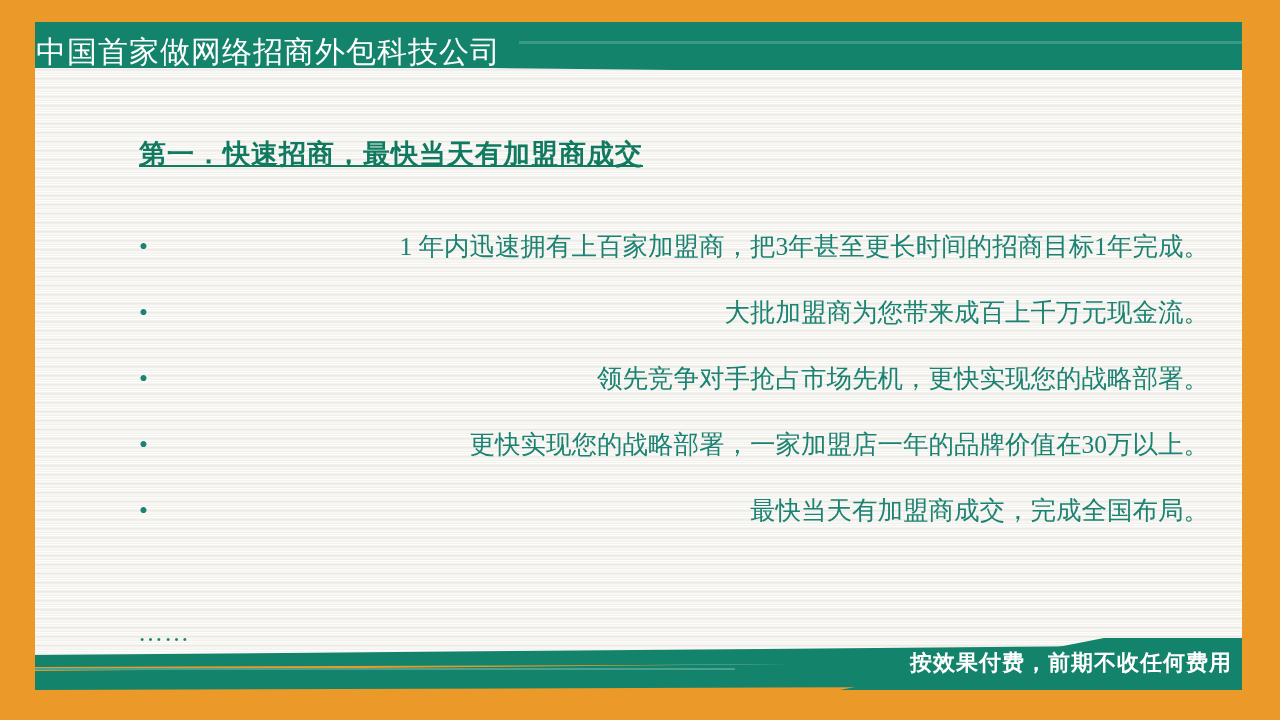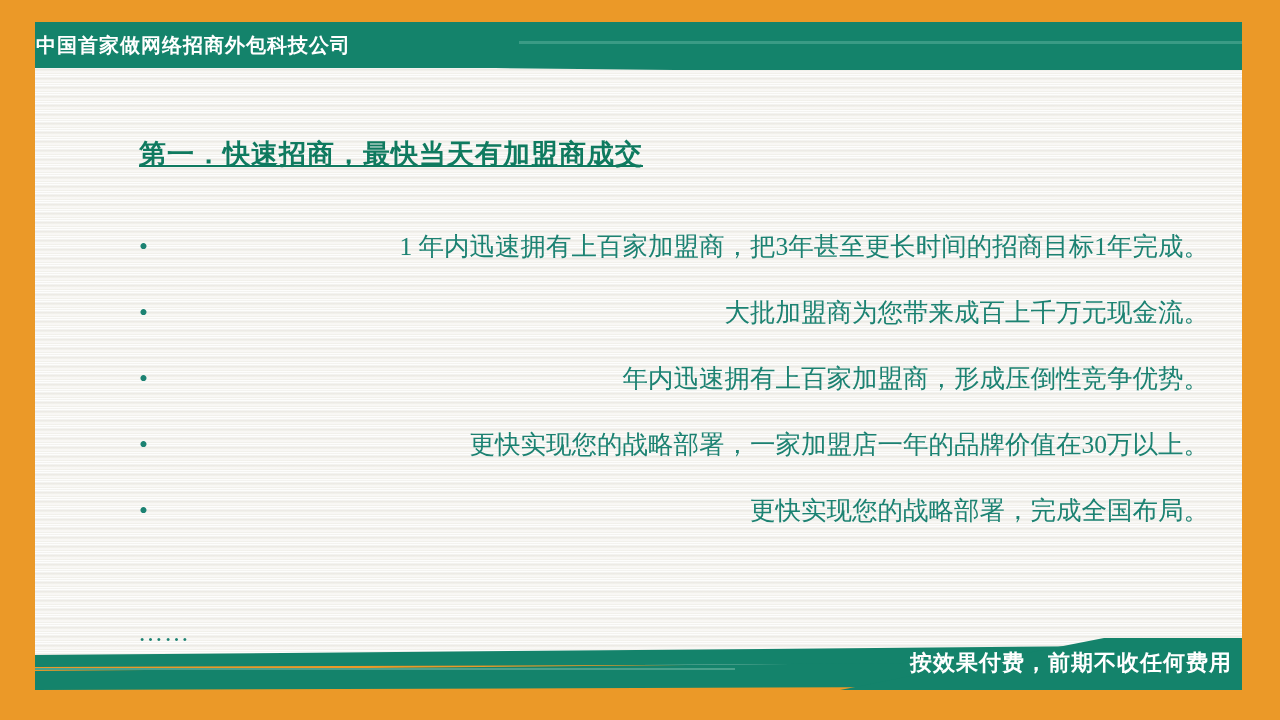--- a/index.html
+++ b/index.html
@@ -31,21 +31,21 @@
     background:#14836b;
     -webkit-clip-path:polygon(0 0,100% 0,100% 100%,640px 100%,460px 46px,0 46px);
     clip-path:polygon(0 0,100% 0,100% 100%,640px 100%,460px 46px,0 46px);
   }
   #header-rule{
     position:absolute;left:519px;top:41px;width:723px;height:3px;
     background:#3a9b85;
   }
   #header-title{
     position:absolute;left:36px;top:32px;
-    font-size:20px;font-weight:bold;color:#ffffff;
+    font-size:30px;font-weight:normal;color:#ffffff;
     letter-spacing:1px;white-space:nowrap;
   }
 
   
   #slide-heading{
     position:absolute;left:139px;top:136px;
     font-size:27px;font-weight:bold;color:#0f7a5f;
     letter-spacing:1px;white-space:nowrap;text-decoration:underline;
   }
 
@@ -120,29 +120,29 @@
     <li>
       <span class="bullet-dot">•</span>
       <span class="bullet-text"> 1 年内迅速拥有上百家加盟商，把3年甚至更长时间的招商目标1年完成。</span>
     </li>
     <li>
       <span class="bullet-dot">•</span>
       <span class="bullet-text">大批加盟商为您带来成百上千万元现金流。</span>
     </li>
     <li>
       <span class="bullet-dot">•</span>
-      <span class="bullet-text">年内迅速拥有上百家加盟商，形成压倒性竞争优势。</span>
+      <span class="bullet-text">领先竞争对手抢占市场先机，更快实现您的战略部署。</span>
     </li>
     <li>
       <span class="bullet-dot">•</span>
       <span class="bullet-text">更快实现您的战略部署，一家加盟店一年的品牌价值在30万以上。</span>
     </li>
     <li>
       <span class="bullet-dot">•</span>
-      <span class="bullet-text">更快实现您的战略部署，完成全国布局。</span>
+      <span class="bullet-text">最快当天有加盟商成交，完成全国布局。</span>
     </li>
   </ul>
 
   <div id="ellipsis">……</div>
 
   <div id="footer-band-top"></div>
   <div id="footer-band-bottom"></div>
   <div id="footer-wedge"></div>
   <div id="footer-rule"></div>
   <div id="footer-text">按效果付费，前期不收任何费用</div>

